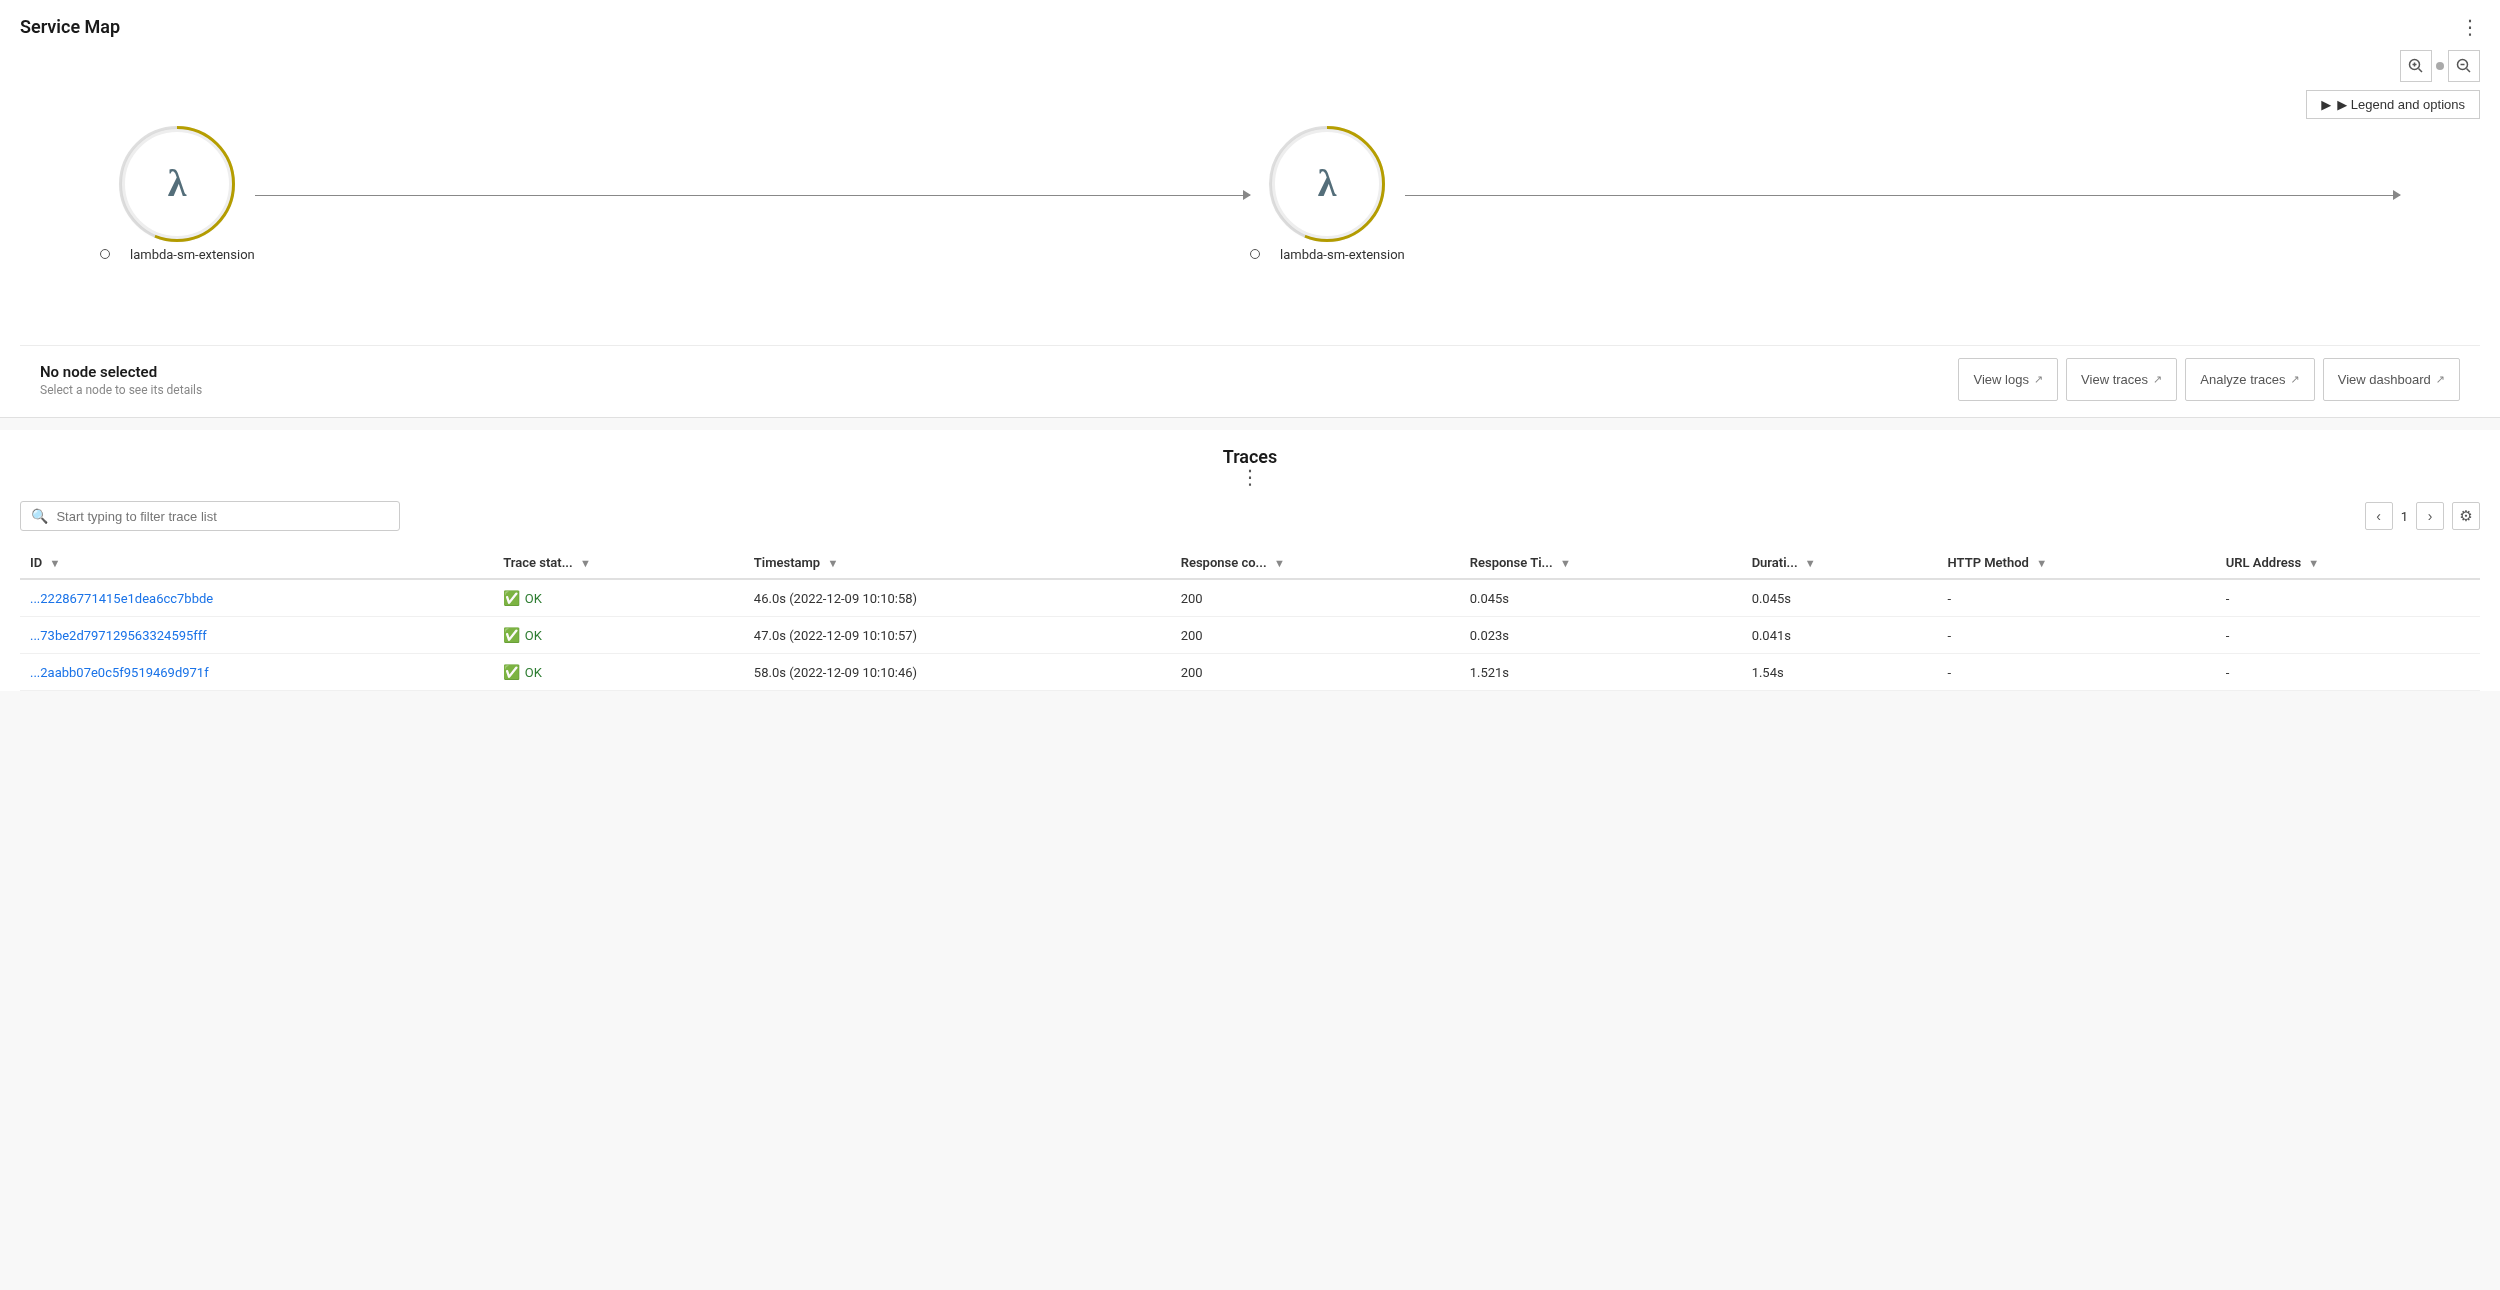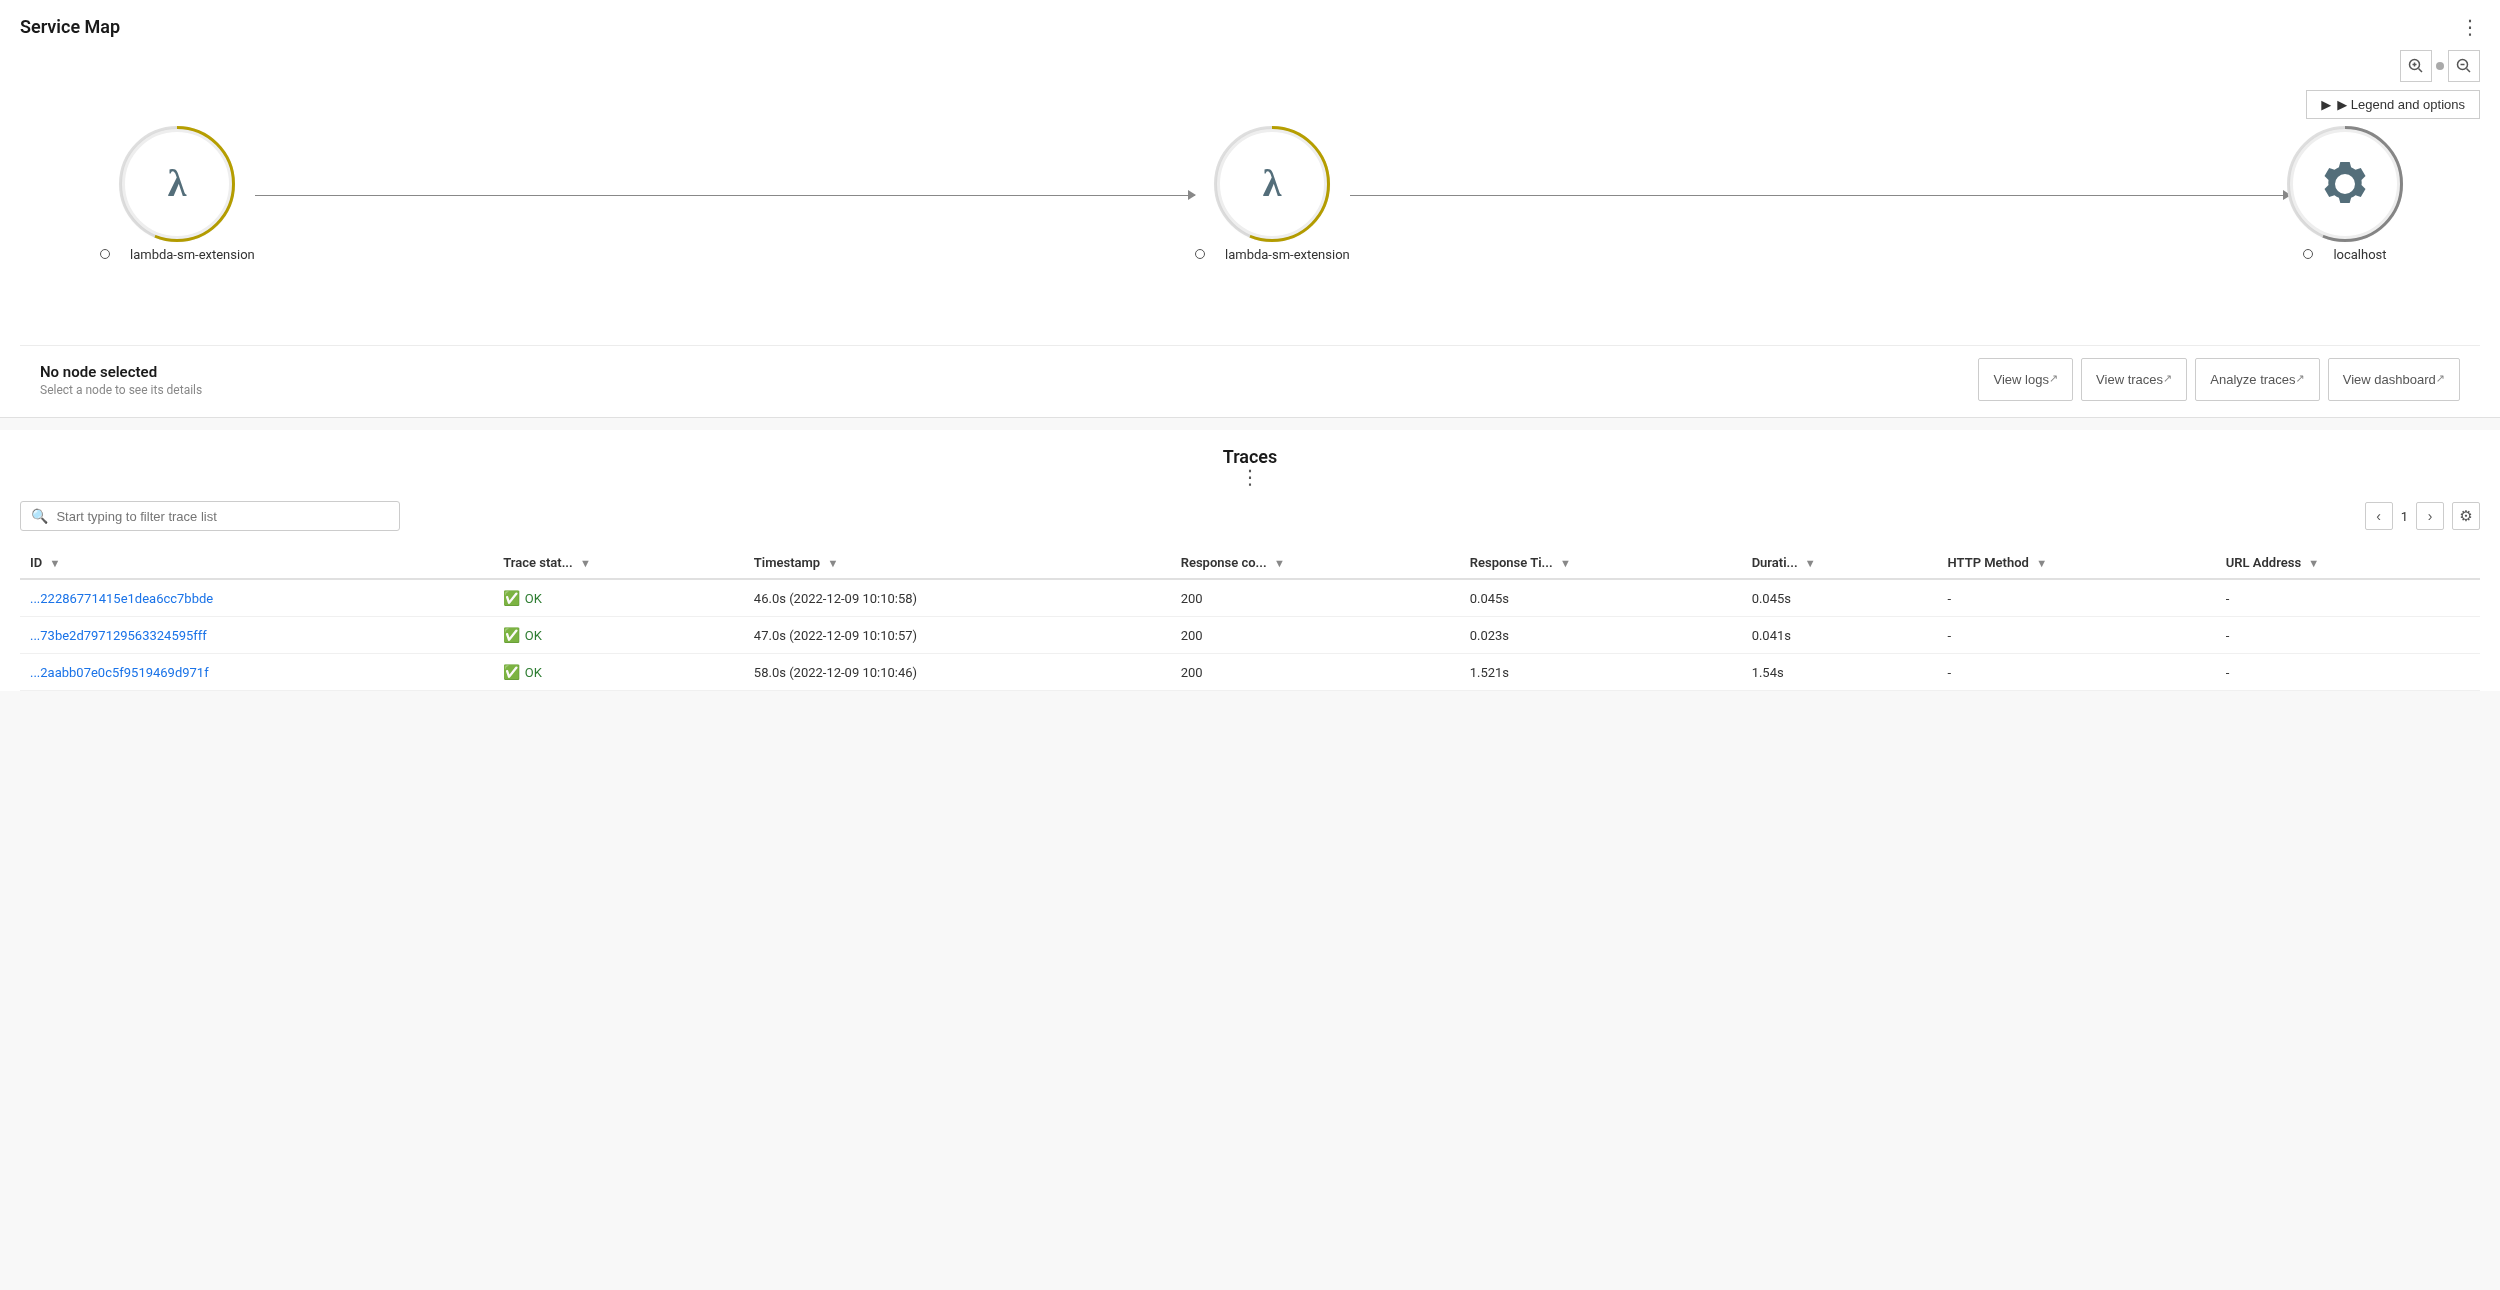--- a/index.html
+++ b/index.html
@@ -195,20 +195,22 @@
     }
 
     .action-btn {
       border: 1px solid #ccc;
       background: #fff;
       padding: 13px 14px;
       cursor: pointer;
       font-size: 13px;
       color: #555;
       display: flex;
+      align-items: center;
+      gap: 5px;
       border-radius: 2px;
     }
 
     .ext-icon {
       font-size: 11px;
       color: #888;
     }
 
     
     .traces-section {
@@ -431,38 +433,20 @@
         <div class="node-label">
           <span class="node-label-circle"></span>
           <span>lambda-sm-extension</span>
         </div>
       </div>
 
       <div class="connector">
         <div class="connector-arrow"></div>
       </div>
 
-      <div class="node-wrapper">
-        <div style="position:relative; width:110px; height:110px;">
-          <svg width="124" height="124" style="position:absolute;top:-7px;left:-7px;">
-            <circle cx="62" cy="62" r="56" fill="none" stroke="#e0e0e0" stroke-width="4"></circle>
-            <circle cx="62" cy="62" r="56" fill="none" stroke="#888" stroke-width="4" stroke-dasharray="264" stroke-dashoffset="66" transform="rotate(-90 62 62)"></circle>
-          </svg>
-          <div class="node-circle">
-
-            <svg width="52" height="52" viewBox="0 0 52 52">
-              <path fill="#546e7a" d="M21.3 4l-1.4 5.2a18 18 0 00-4.4 2.6L10.2 10l-4.7 8.1 4 3.9a18 18 0 000 5L5.5 30.9l4.7 8.1 5.3-1.8a18 18 0 004.4 2.6L21.3 45h9.4l1.4-5.2a18 18 0 004.4-2.6l5.3 1.8 4.7-8.1-4-3.9a18 18 0 000-5l4-3.9L41.8 10l-5.3 1.8a18 18 0 00-4.4-2.6L30.7 4h-9.4zm4.7 12a10 10 0 110 20 10 10 0 010-20z"></path>
-            </svg>
-          </div>
-        </div>
-        <div class="node-label">
-          <span class="node-label-circle"></span>
-          <span>localhost</span>
-        </div>
-      </div>
 
     </div>
   </div>
 
   <div class="no-node-bar">
     <div class="no-node-left">
       <div class="no-node-title">No node selected</div>
       <div class="no-node-subtitle">Select a node to see its details</div>
     </div>
     <div class="action-buttons">

